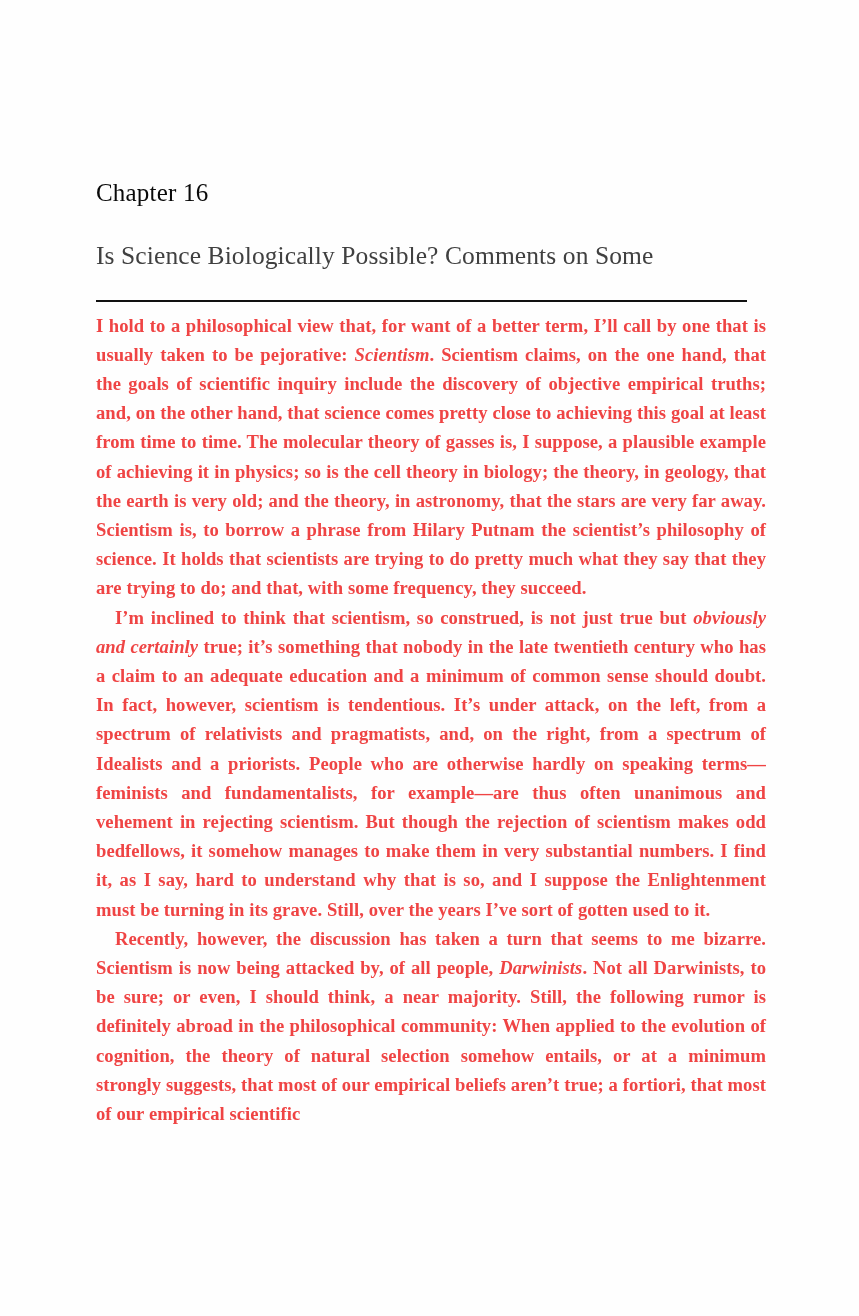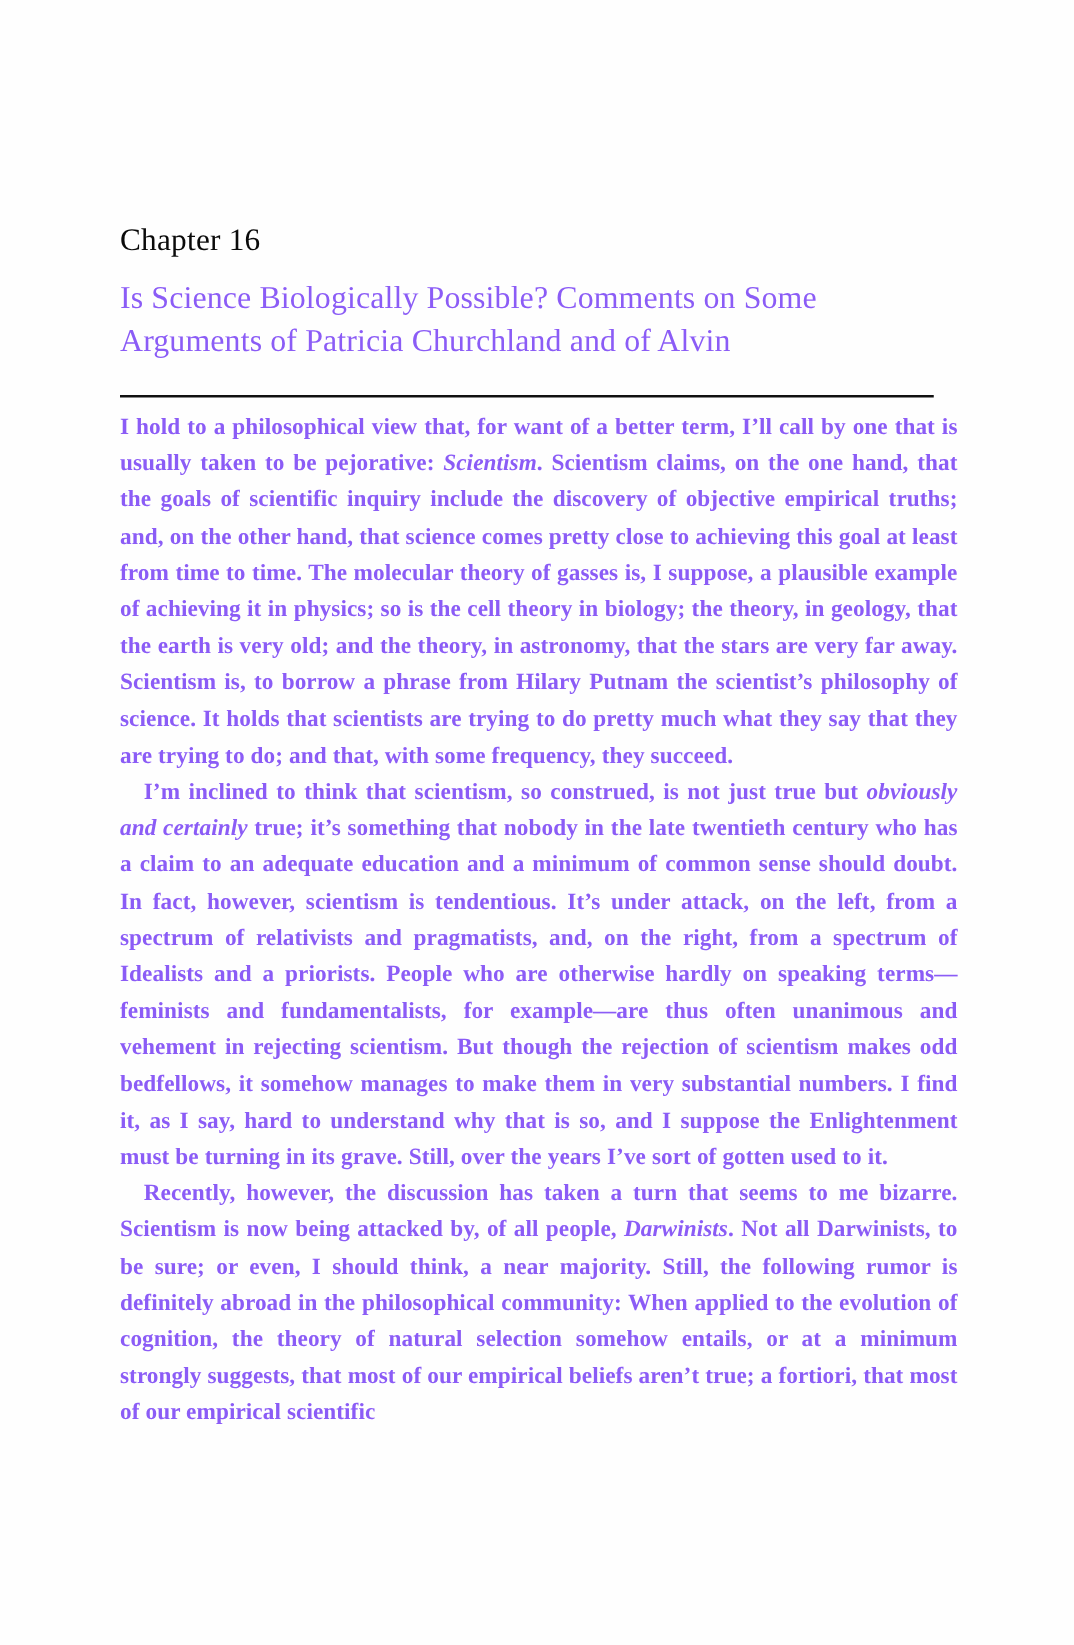--- a/index.html
+++ b/index.html
@@ -20,30 +20,30 @@
     position: absolute;
     left: 96px;
     top: 176px;
     width: 670px;
   }
   .chapter-number {
     font-size: 25px;
     line-height: 34px;
     font-weight: 400;
     letter-spacing: 0.2px;
-    margin: 0 0 11px 0;
+    margin: 0 0 29px 0;
     color: #0a0a0a;
   }
   .chapter-title {
     font-size: 25.5px;
     line-height: 34.5px;
     font-weight: 400;
     letter-spacing: 0.1px;
     margin: 0;
-    color: #8b5cf6;
+    color: #404040;
   }
   .chapter-title .tline {
     display: block;
     white-space: pre;
   }
   .rule {
     width: 651px;
     height: 0;
     border: 0;
     border-top: 2.2px solid #111;
@@ -51,40 +51,39 @@
   }
   .body-text {
     font-size: 18.6px;
     line-height: 29.2px;
     text-align: justify;
     text-justify: inter-word;
     margin: 0;
     letter-spacing: 0.05px;
     word-spacing: 0.1px;
     font-weight: 600;
-    color: #8b5cf6;
+    color: #ef4444;
   }
   .body-text + .body-text {
     text-indent: 19px;
   }
   .body-text i {
     font-style: italic;
   }
 </style>
 </head>
 <body>
 
 <div class="page">
   <div class="content">
 
     <div class="chapter-number">Chapter 16</div>
 
     <h1 class="chapter-title">
       <span class="tline">Is Science Biologically Possible? Comments on Some</span>
-      <span class="tline">Arguments of Patricia Churchland and of Alvin</span>
     </h1>
 
     <hr class="rule">
 
     <p class="body-text">I hold to a philosophical view that, for want of a better term, I’ll call by one that is usually taken to be pejorative: <i>Scientism</i>. Scientism claims, on the one hand, that the goals of scientific inquiry include the discovery of objective empirical truths; and, on the other hand, that science comes pretty close to achieving this goal at least from time to time. The molecular theory of gasses is, I suppose, a plausible example of achieving it in physics; so is the cell theory in biology; the theory, in geology, that the earth is very old; and the theory, in astronomy, that the stars are very far away. Scientism is, to borrow a phrase from Hilary Putnam the scientist’s philosophy of science. It holds that scientists are trying to do pretty much what they say that they are trying to do; and that, with some frequency, they succeed.</p>
     <p class="body-text">I’m inclined to think that scientism, so construed, is not just true but <i>obviously and certainly</i> true; it’s something that nobody in the late twentieth century who has a claim to an adequate education and a minimum of common sense should doubt. In fact, however, scientism is tendentious. It’s under attack, on the left, from a spectrum of relativists and pragmatists, and, on the right, from a spectrum of Idealists and a priorists. People who are otherwise hardly on speaking terms—feminists and fundamentalists, for example—are thus often unanimous and vehement in rejecting scientism. But though the rejection of scientism makes odd bedfellows, it somehow manages to make them in very substantial numbers. I find it, as I say, hard to understand why that is so, and I suppose the Enlightenment must be turning in its grave. Still, over the years I’ve sort of gotten used to it.</p>
     <p class="body-text">Recently, however, the discussion has taken a turn that seems to me bizarre. Scientism is now being attacked by, of all people, <i>Darwinists</i>. Not all Darwinists, to be sure; or even, I should think, a near majority. Still, the following rumor is definitely abroad in the philosophical community: When applied to the evolution of cognition, the theory of natural selection somehow entails, or at a minimum strongly suggests, that most of our empirical beliefs aren’t true; a fortiori, that most of our empirical scientific</p>
 
   </div>
 </div>

